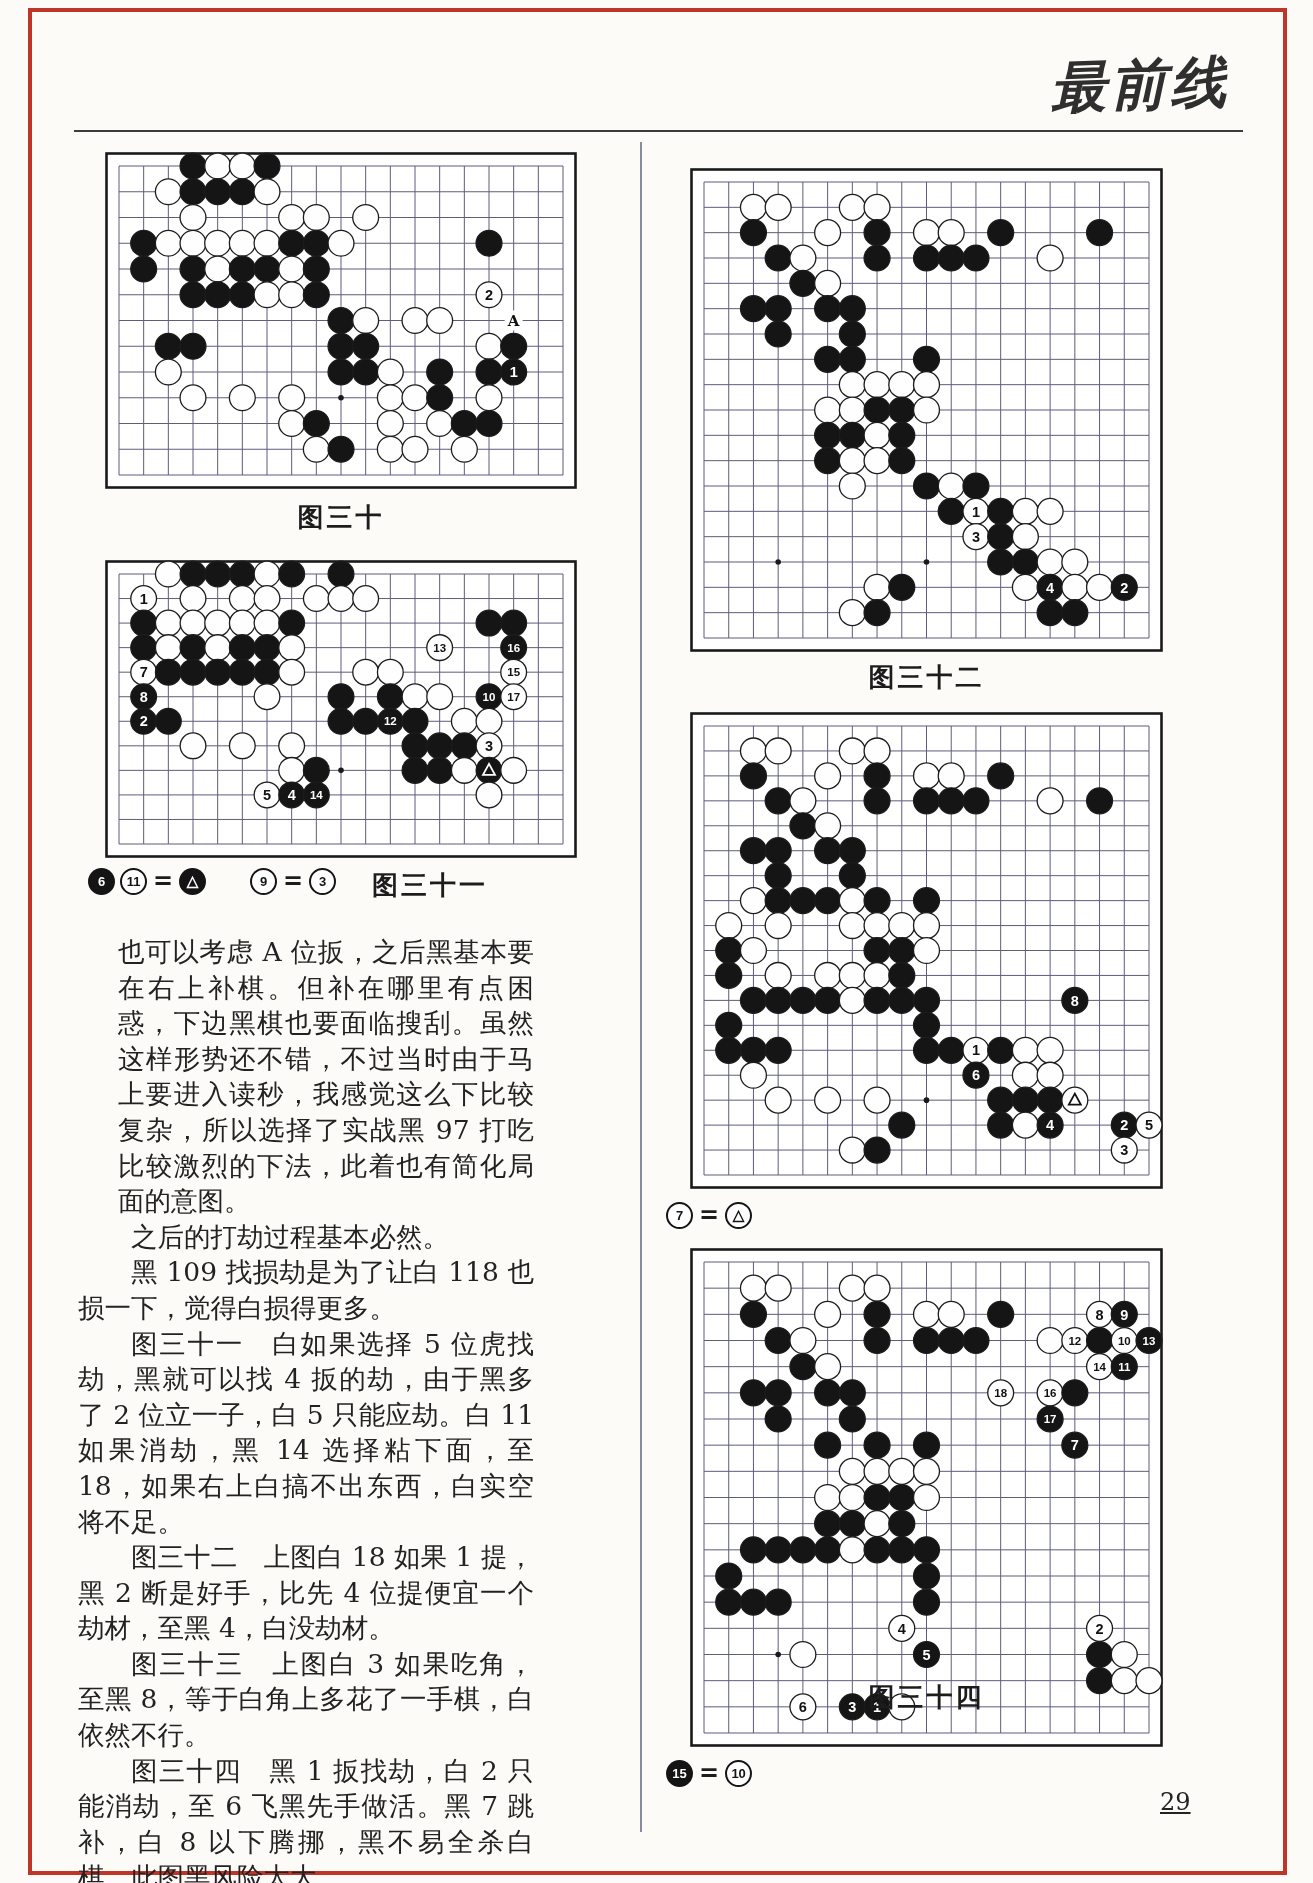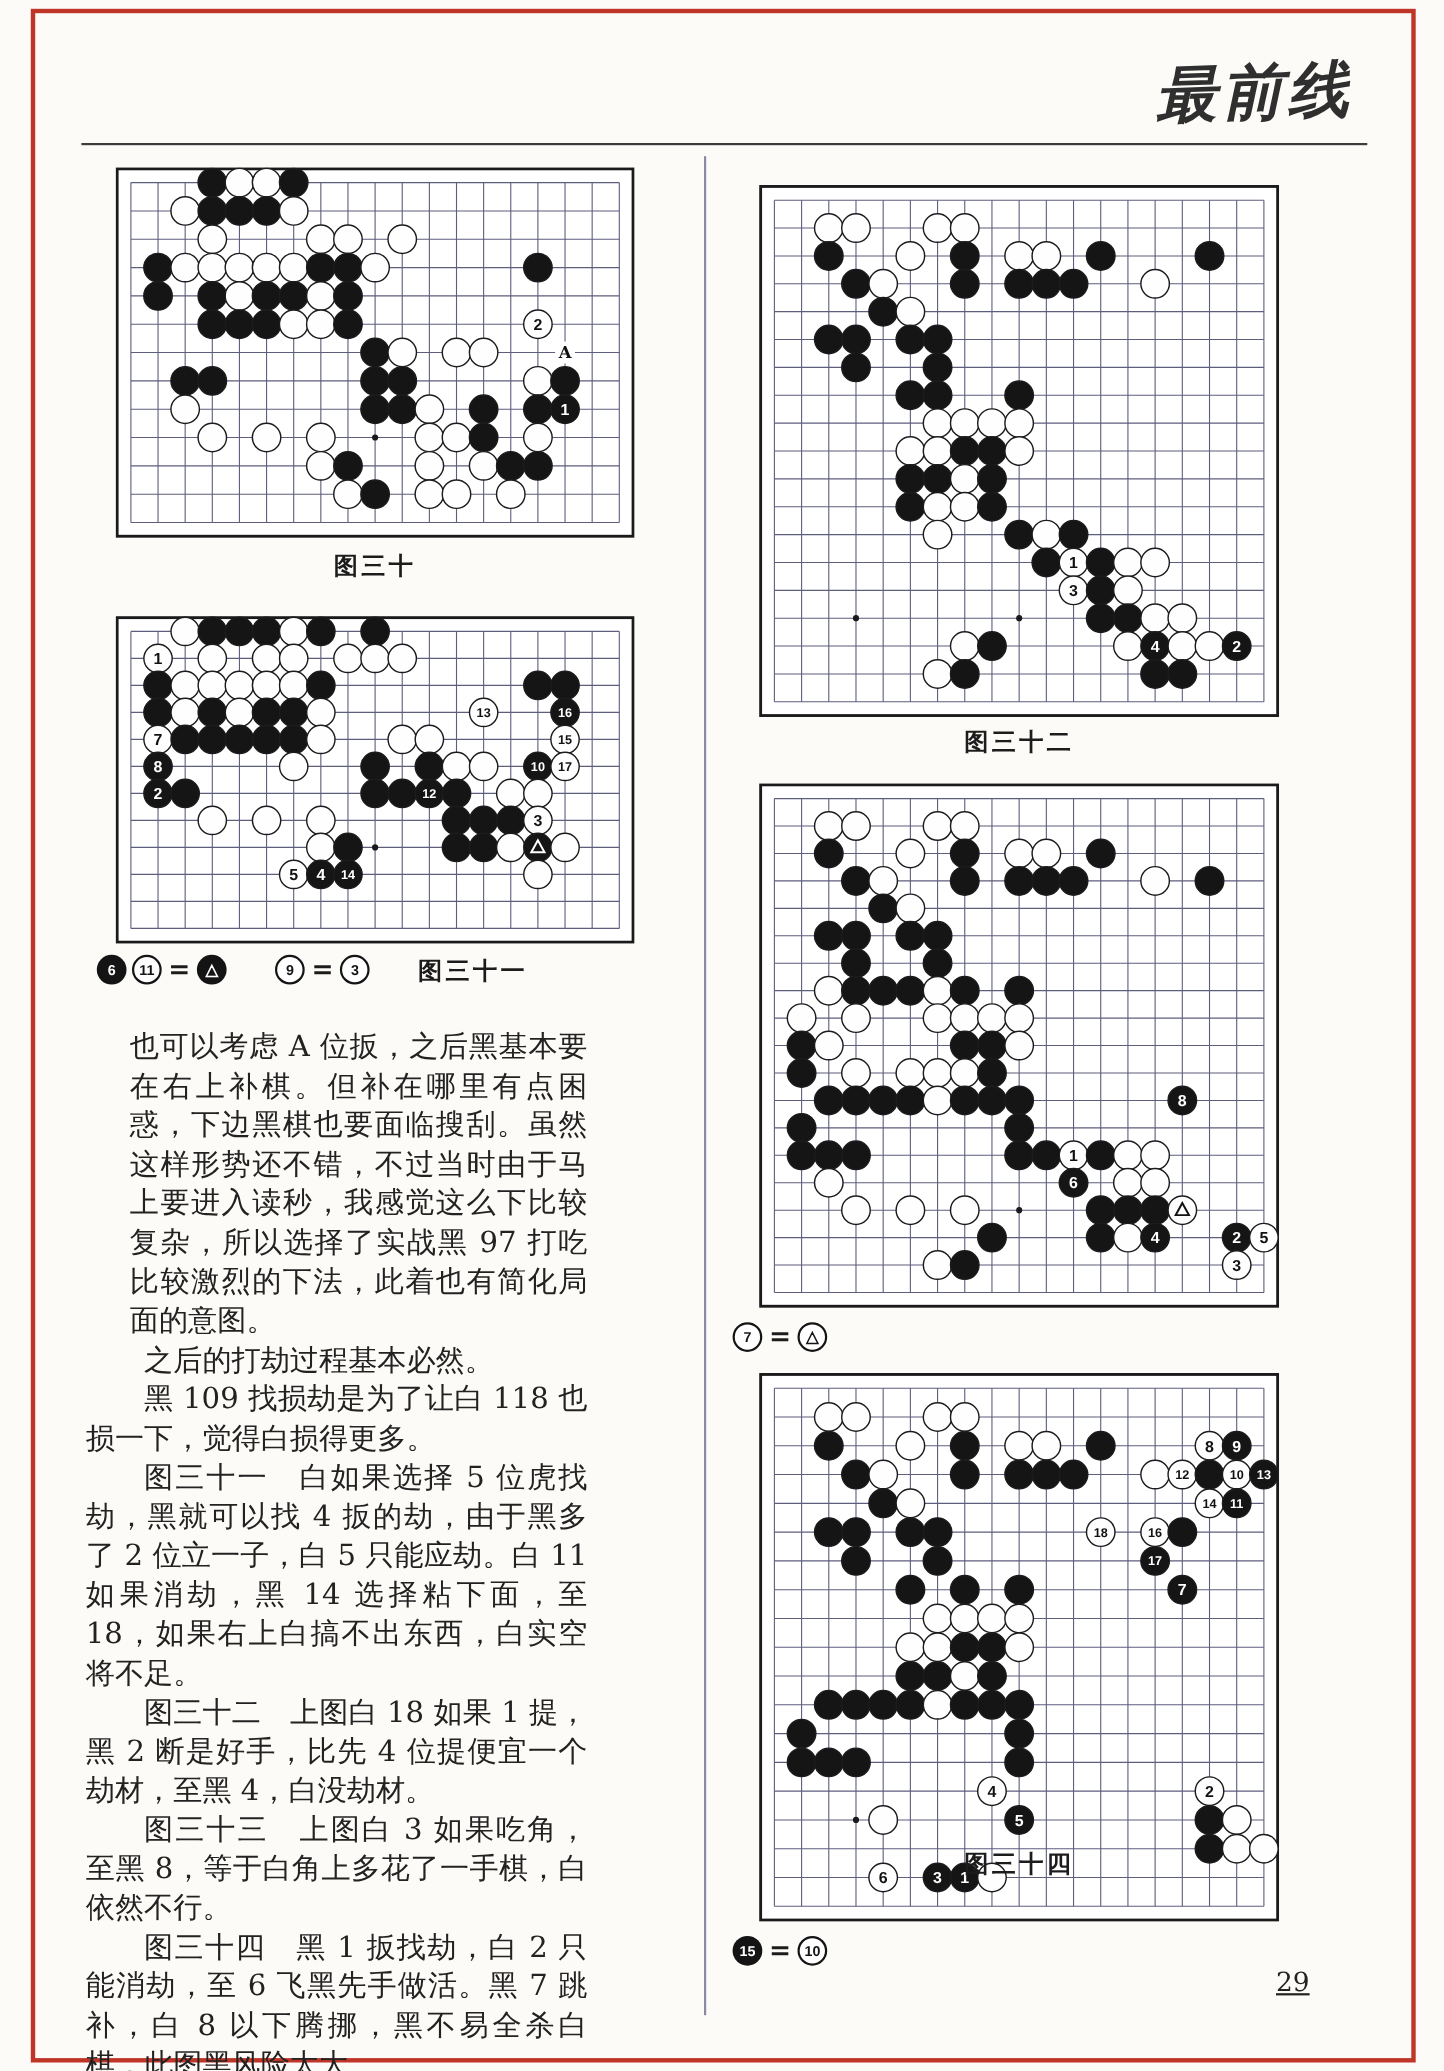--- a/index.html
+++ b/index.html
@@ -7,21 +7,21 @@
         font-family:"DejaVu Serif", serif;color:#1c1c1c;overflow:hidden;}
   .red-frame{position:absolute;left:28px;top:8px;right:26px;bottom:8px;
              border:4px solid #bf3527;pointer-events:none;}
   .brand{position:absolute;left:1030px;top:44px;width:220px;height:82px;
          font-family:"DejaVu Serif", serif;font-style:italic;font-weight:bold;
          font-size:56px;line-height:80px;text-align:center;color:#2f2f2f;
          transform:rotate(-2deg);letter-spacing:4px;}
   .header-rule{position:absolute;left:74px;top:130px;width:1169px;height:2px;background:#3c3c3c;}
   .col-divider{position:absolute;left:640px;top:142px;width:2px;height:1690px;background:#8a8aa0;}
   .board{position:absolute;}
-  .fig-title{position:absolute;font-size:22px;font-weight:bold;letter-spacing:3px;
+  .fig-title{position:absolute;font-size:26px;font-weight:bold;letter-spacing:3px;
              text-align:center;font-family:"DejaVu Serif", serif;}
   .cap-row{position:absolute;display:flex;align-items:center;gap:5px;height:30px;}
   .cap-stone{display:inline-flex;width:27px;height:27px;border-radius:50%;
              align-items:center;justify-content:center;font-family:"Liberation Sans", sans-serif;
              font-weight:bold;font-size:13px;box-sizing:border-box;}
   .cap-stone.b{background:#141414;color:#fff;}
   .cap-stone.w{background:#fff;border:2px solid #141414;color:#141414;}
   .cap-eq{font-size:24px;font-weight:bold;padding:0 1px;font-family:"DejaVu Sans", sans-serif;}
   .cap-gap{display:inline-block;width:34px;}
   .article{position:absolute;left:78px;top:934px;width:456px;

